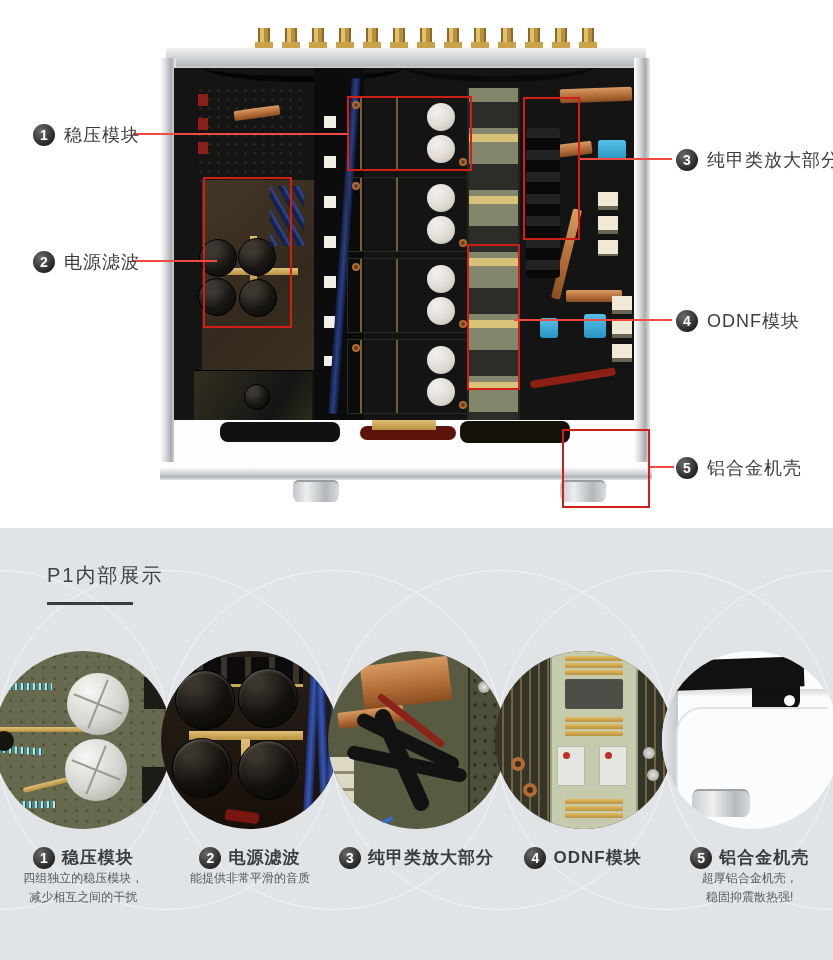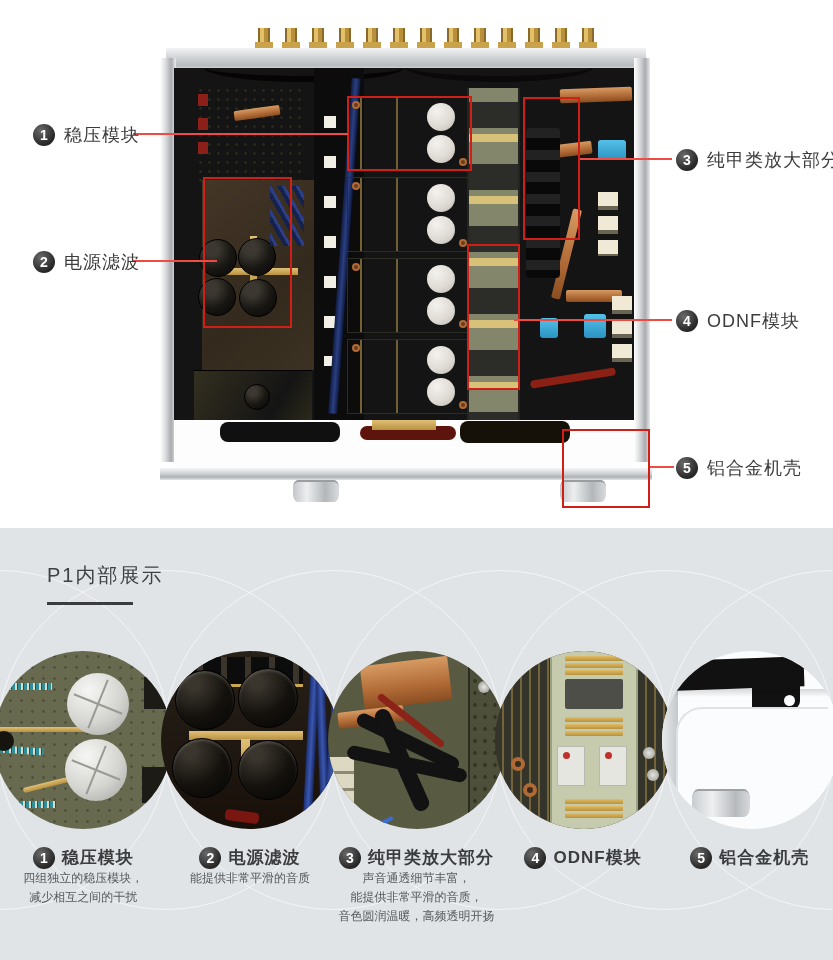--- a/index.html
+++ b/index.html
@@ -323,31 +323,30 @@
           <span class="numdisc">2</span>
           <span class="t">电源滤波</span>
         </div>
         <div class="feat-desc">能提供非常平滑的音质</div>
       </div>
       <div class="feat">
         <div class="feat-title">
           <span class="numdisc">3</span>
           <span class="t">纯甲类放大部分</span>
         </div>
-        <div class="feat-desc">声音通透细节丰富，
-能提供非常平滑的音质，
-音色圆润温暖，高频透明开扬</div>
       </div>
       <div class="feat">
         <div class="feat-title">
           <span class="numdisc">4</span>
           <span class="t">ODNF模块</span>
         </div>
       </div>
       <div class="feat">
         <div class="feat-title">
           <span class="numdisc">5</span>
           <span class="t">铝合金机壳</span>
         </div>
+        <div class="feat-desc">超厚铝合金机壳，
+稳固抑震散热强!</div>
       </div>
     </div>
   </div>
 </div>
 
 </body></html>

